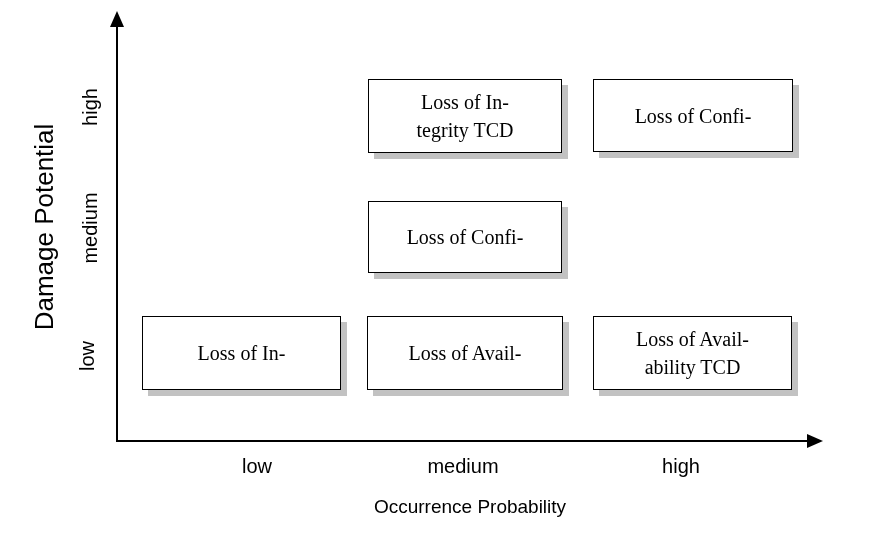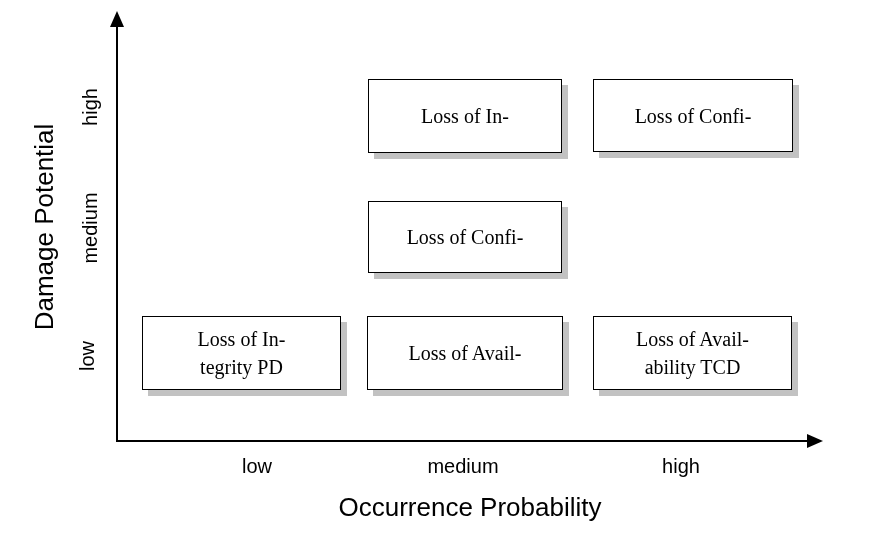--- a/index.html
+++ b/index.html
@@ -47,21 +47,21 @@
     position: absolute;
     left: 44px; top: 227px;
     transform: translate(-50%, -50%) rotate(-90deg);
     font-size: 26px;
     white-space: nowrap;
   }
   .x-title {
     position: absolute;
     left: 470px; top: 507px;
     transform: translate(-50%, -50%);
-    font-size: 26px;
+    font-size: 19px;
     white-space: nowrap;
   }
 
   
   .y-tick {
     position: absolute;
     transform: translate(-50%, -50%) rotate(-90deg);
     font-size: 20px;
     white-space: nowrap;
   }
@@ -119,33 +119,33 @@
   <div class="y-tick yt-high">high</div>
   <div class="y-tick yt-medium">medium</div>
   <div class="y-tick yt-low">low</div>
 
   <div class="x-tick xt-low">low</div>
   <div class="x-tick xt-medium">medium</div>
   <div class="x-tick xt-high">high</div>
 
   <div class="node n-integrity-tcd">
     <div>Loss of In-</div>
+    <div>tegrity TCD</div>
   </div>
 
   <div class="node n-confidentiality-tcd">
     <div>Loss of Confi-</div>
   </div>
 
   <div class="node n-confidentiality-pd">
     <div>Loss of Confi-</div>
   </div>
 
   <div class="node n-integrity-pd">
     <div>Loss of In-</div>
-    <div>tegrity PD</div>
   </div>
 
   <div class="node n-availability-pd">
     <div>Loss of Avail-</div>
   </div>
 
   <div class="node n-availability-tcd">
     <div>Loss of Avail-</div>
     <div>ability TCD</div>
   </div>

